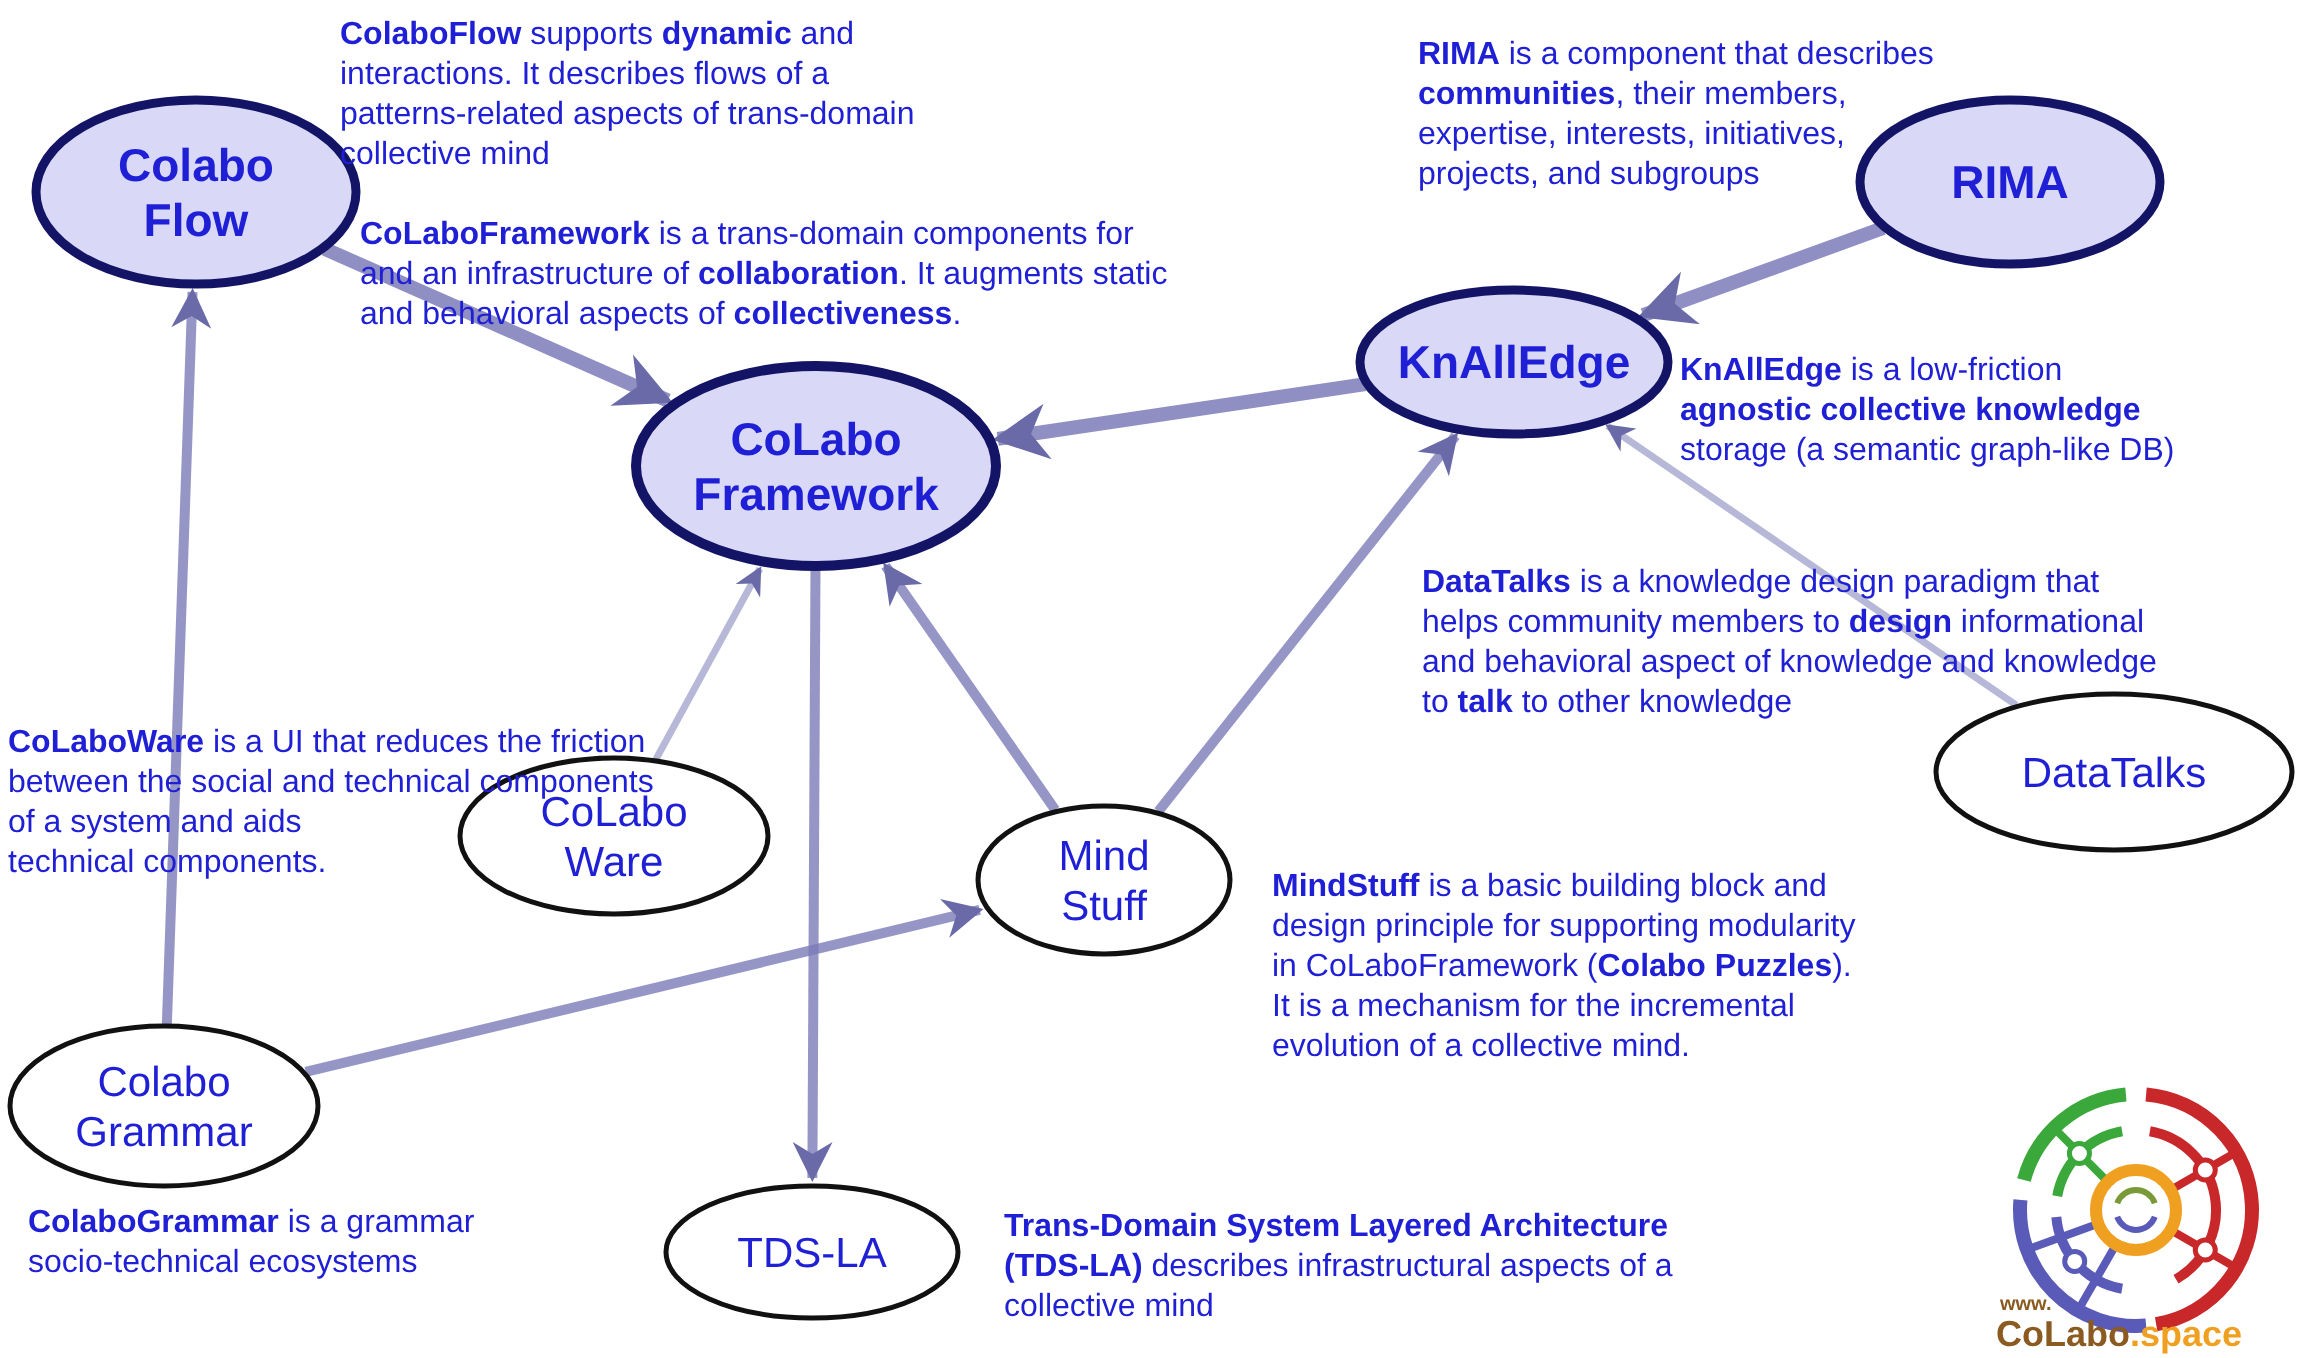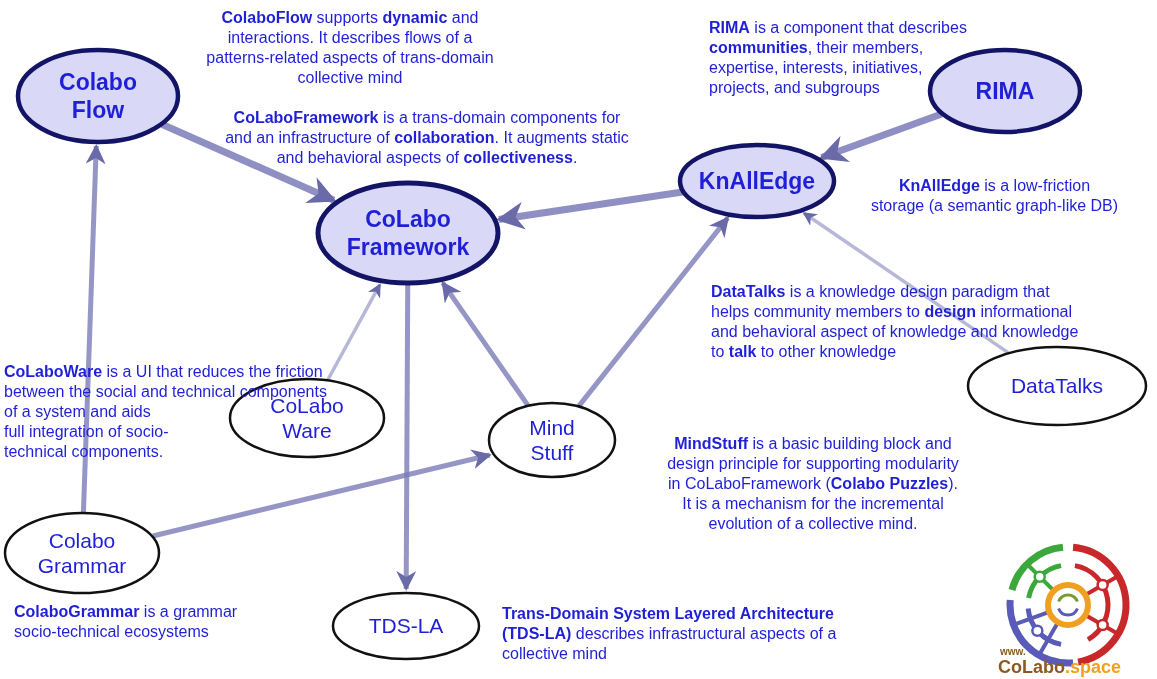--- a/index.html
+++ b/index.html
@@ -2,21 +2,21 @@
 <html><head>
 <meta charset="utf-8">
 <style>
   html, body { margin: 0; padding: 0; background: #ffffff; }
   body { width: 1157px; height: 679px; position: relative; overflow: hidden;
          font-family: "Liberation Sans", sans-serif; }
   #canvas { position: absolute; left: 0; top: 0; width: 1157px; height: 679px; }
   .desc { position: absolute; color: #1f1fd6; font-size: 16px; line-height: 20px;
           font-family: "Liberation Sans", sans-serif; }
   .desc b { font-weight: bold; }
-  .right { text-align: center; }
+  .right { text-align: left; }
   .node-label { font-family: "Liberation Sans", sans-serif; }
 </style>
 </head>
 <body>
 
 <svg id="canvas" xmlns="http://www.w3.org/2000/svg" width="1157" height="679" viewBox="0 0 1157 679">
   <defs>
     <marker id="arrow" viewBox="0 0 10 10" refX="9" refY="5" markerWidth="4" markerHeight="4" orient="auto-start-reverse" markerUnits="strokeWidth">
       <path d="M0,0 L10,5 L0,10 L3,5 z" fill="#6a6aa8"></path>
     </marker>
@@ -115,33 +115,33 @@
     <div><span>and behavioral aspects of </span><b>collectiveness</b><span>.</span></div>
   </div>
 <div class="desc" style="left:709px; top:18px; width:330px;">
     <div><b>RIMA</b><span> is a component that describes</span></div>
     <div><b>communities</b><span>, their members,</span></div>
     <div><span>expertise, interests, initiatives,</span></div>
     <div><span>projects, and subgroups</span></div>
   </div>
 <div class="desc right" style="left:840px; top:176px; width:309px;">
     <div><b>KnAllEdge</b><span> is a low-friction</span></div>
+    <div><b>agnostic collective knowledge</b></div>
     <div><span>storage (a semantic graph-like DB)</span></div>
   </div>
 <div class="desc" style="left:711px; top:282px; width:446px;">
     <div><b>DataTalks</b><span> is a knowledge design paradigm that</span></div>
     <div><span>helps community members to </span><b>design</b><span> informational</span></div>
     <div><span>and behavioral aspect of knowledge and knowledge</span></div>
     <div><span>to </span><b>talk</b><span> to other knowledge</span></div>
   </div>
 <div class="desc" style="left:4px; top:320px; width:390px;margin-top:42px;">
     <div><b>CoLaboWare</b><span> is a UI that reduces the friction</span></div>
     <div><span>between the social and technical components</span></div>
     <div><span>of a system and aids</span></div>
-    <div><span>full integration of socio-</span></div>
     <div><span>technical components.</span></div>
   </div>
 <div class="desc right" style="left:636px; top:434px; width:354px;">
     <div><b>MindStuff</b><span> is a basic building block and</span></div>
     <div><span>design principle for supporting modularity</span></div>
     <div><span>in CoLaboFramework (</span><b>Colabo Puzzles</b><span>).</span></div>
     <div><span>It is a mechanism for the incremental</span></div>
     <div><span>evolution of a collective mind.</span></div>
   </div>
 <div class="desc" style="left:14px; top:602px; width:300px;">

